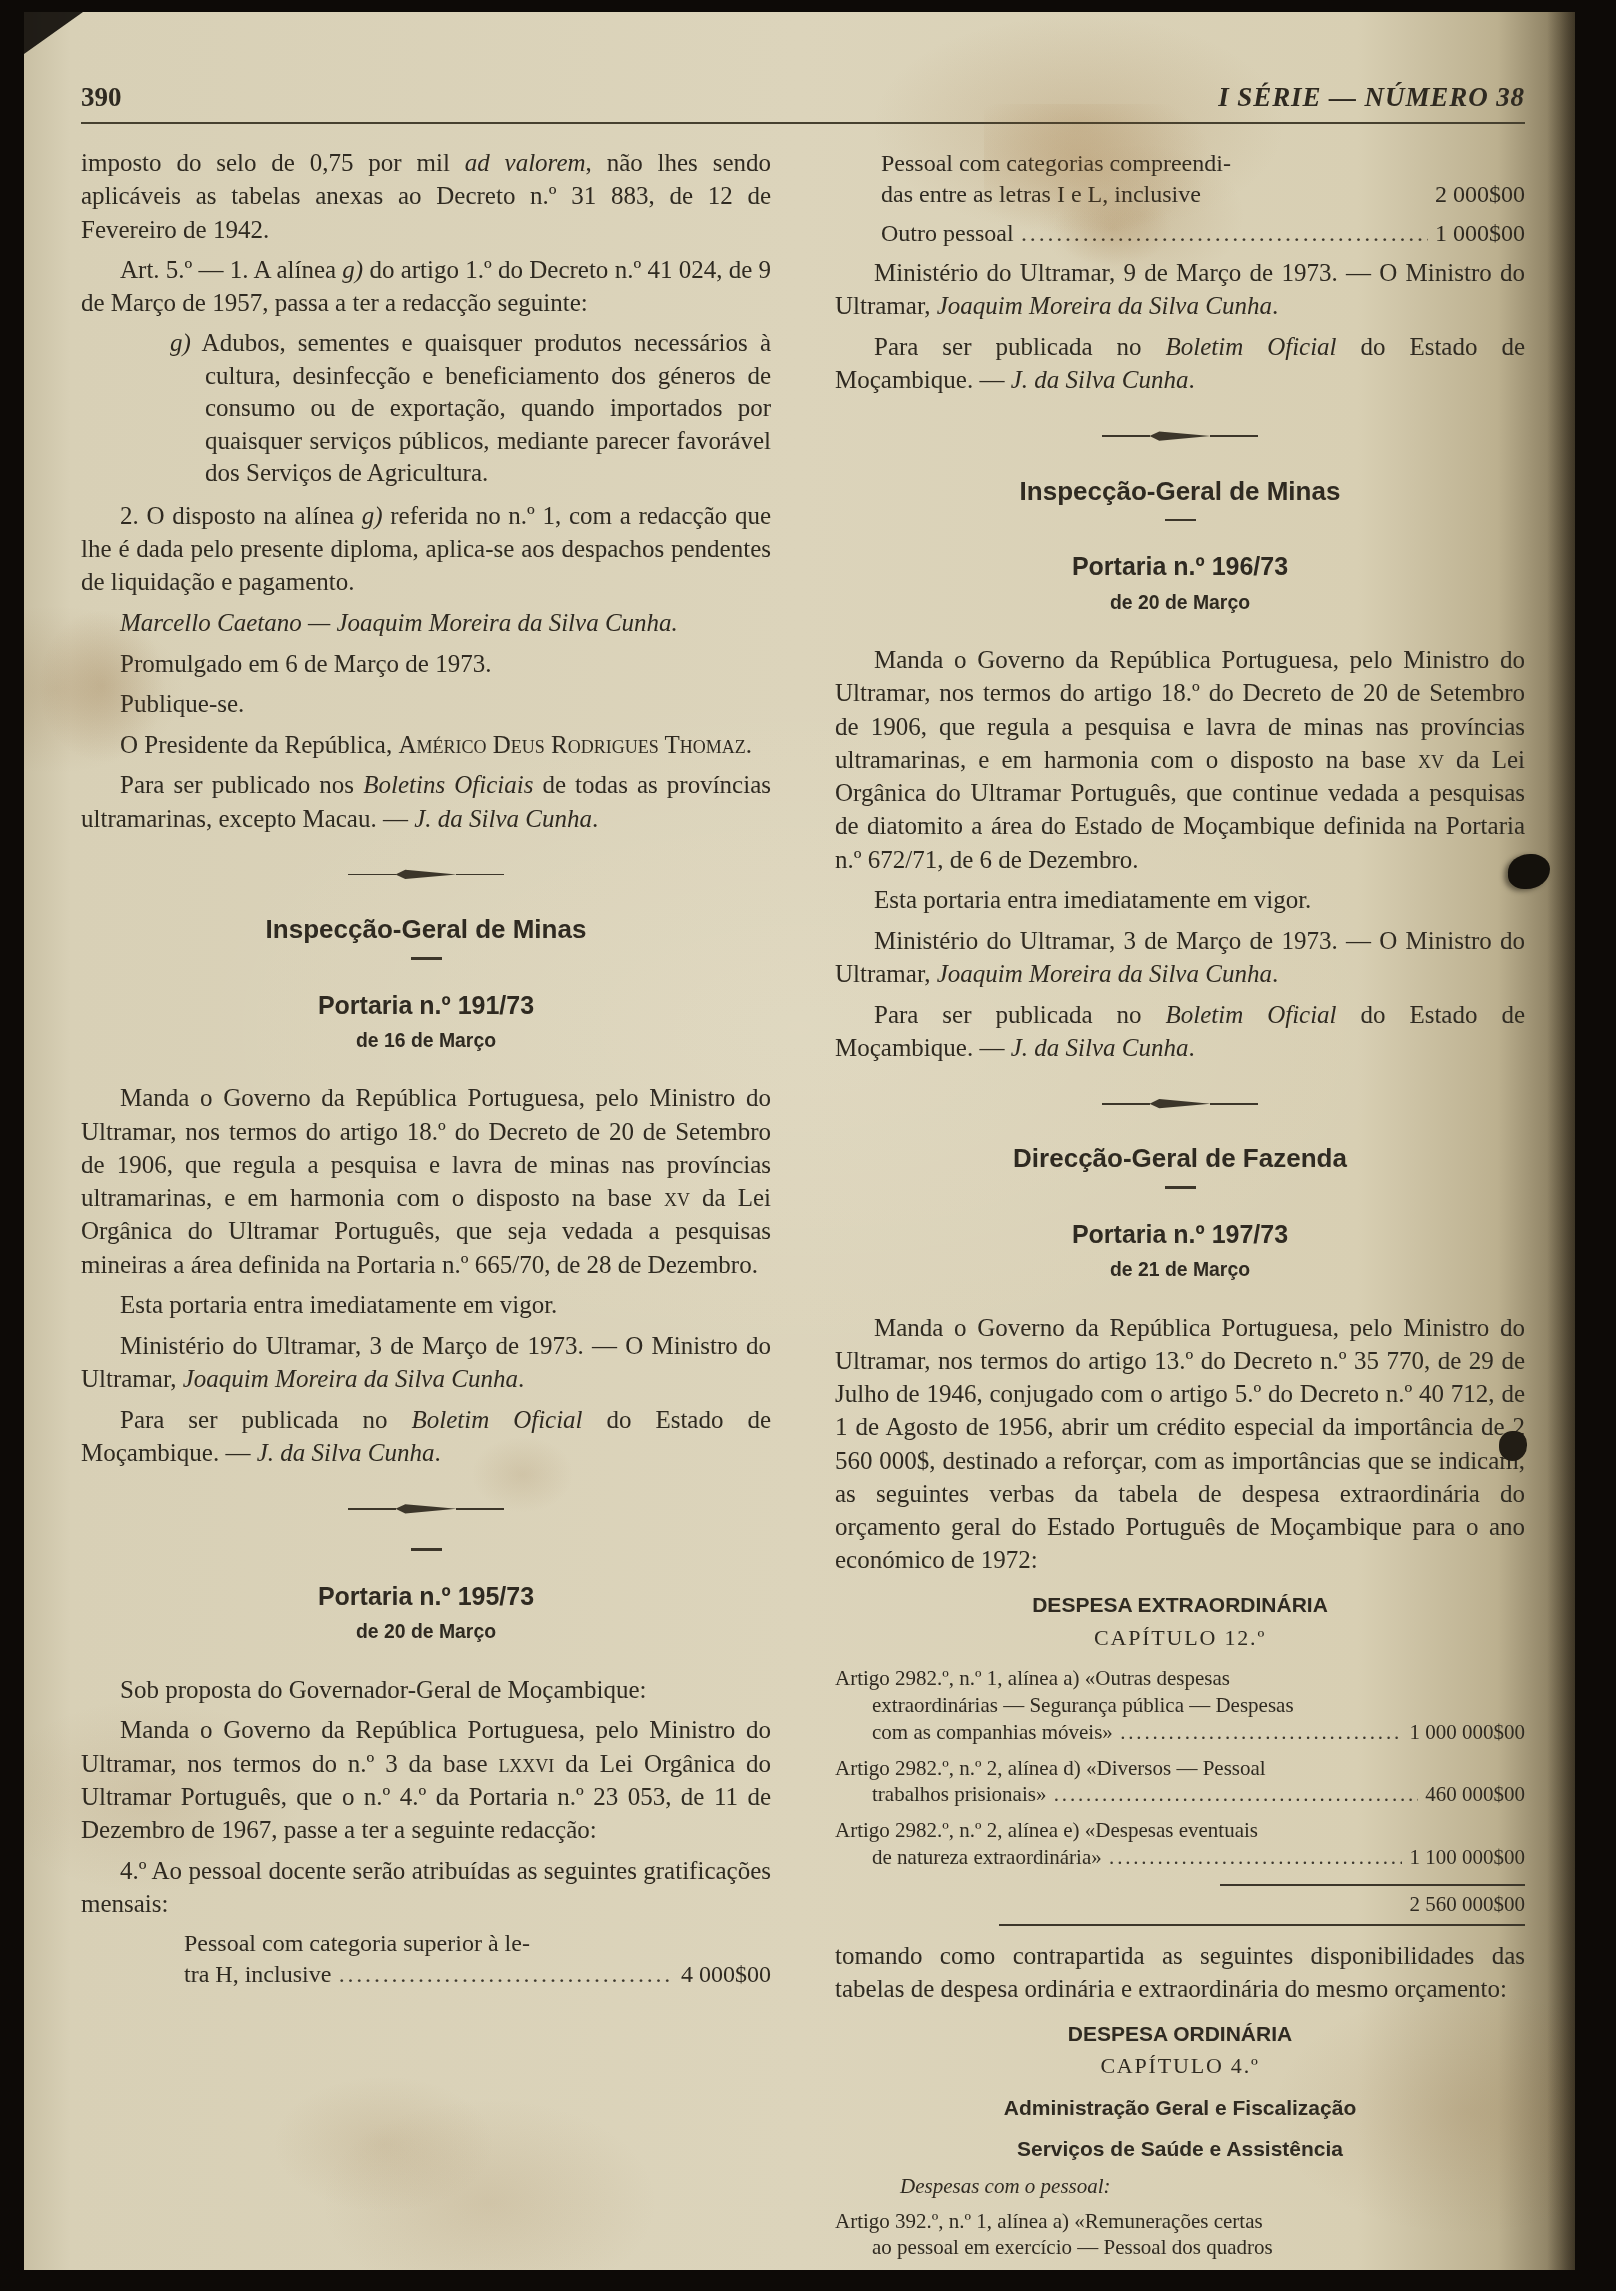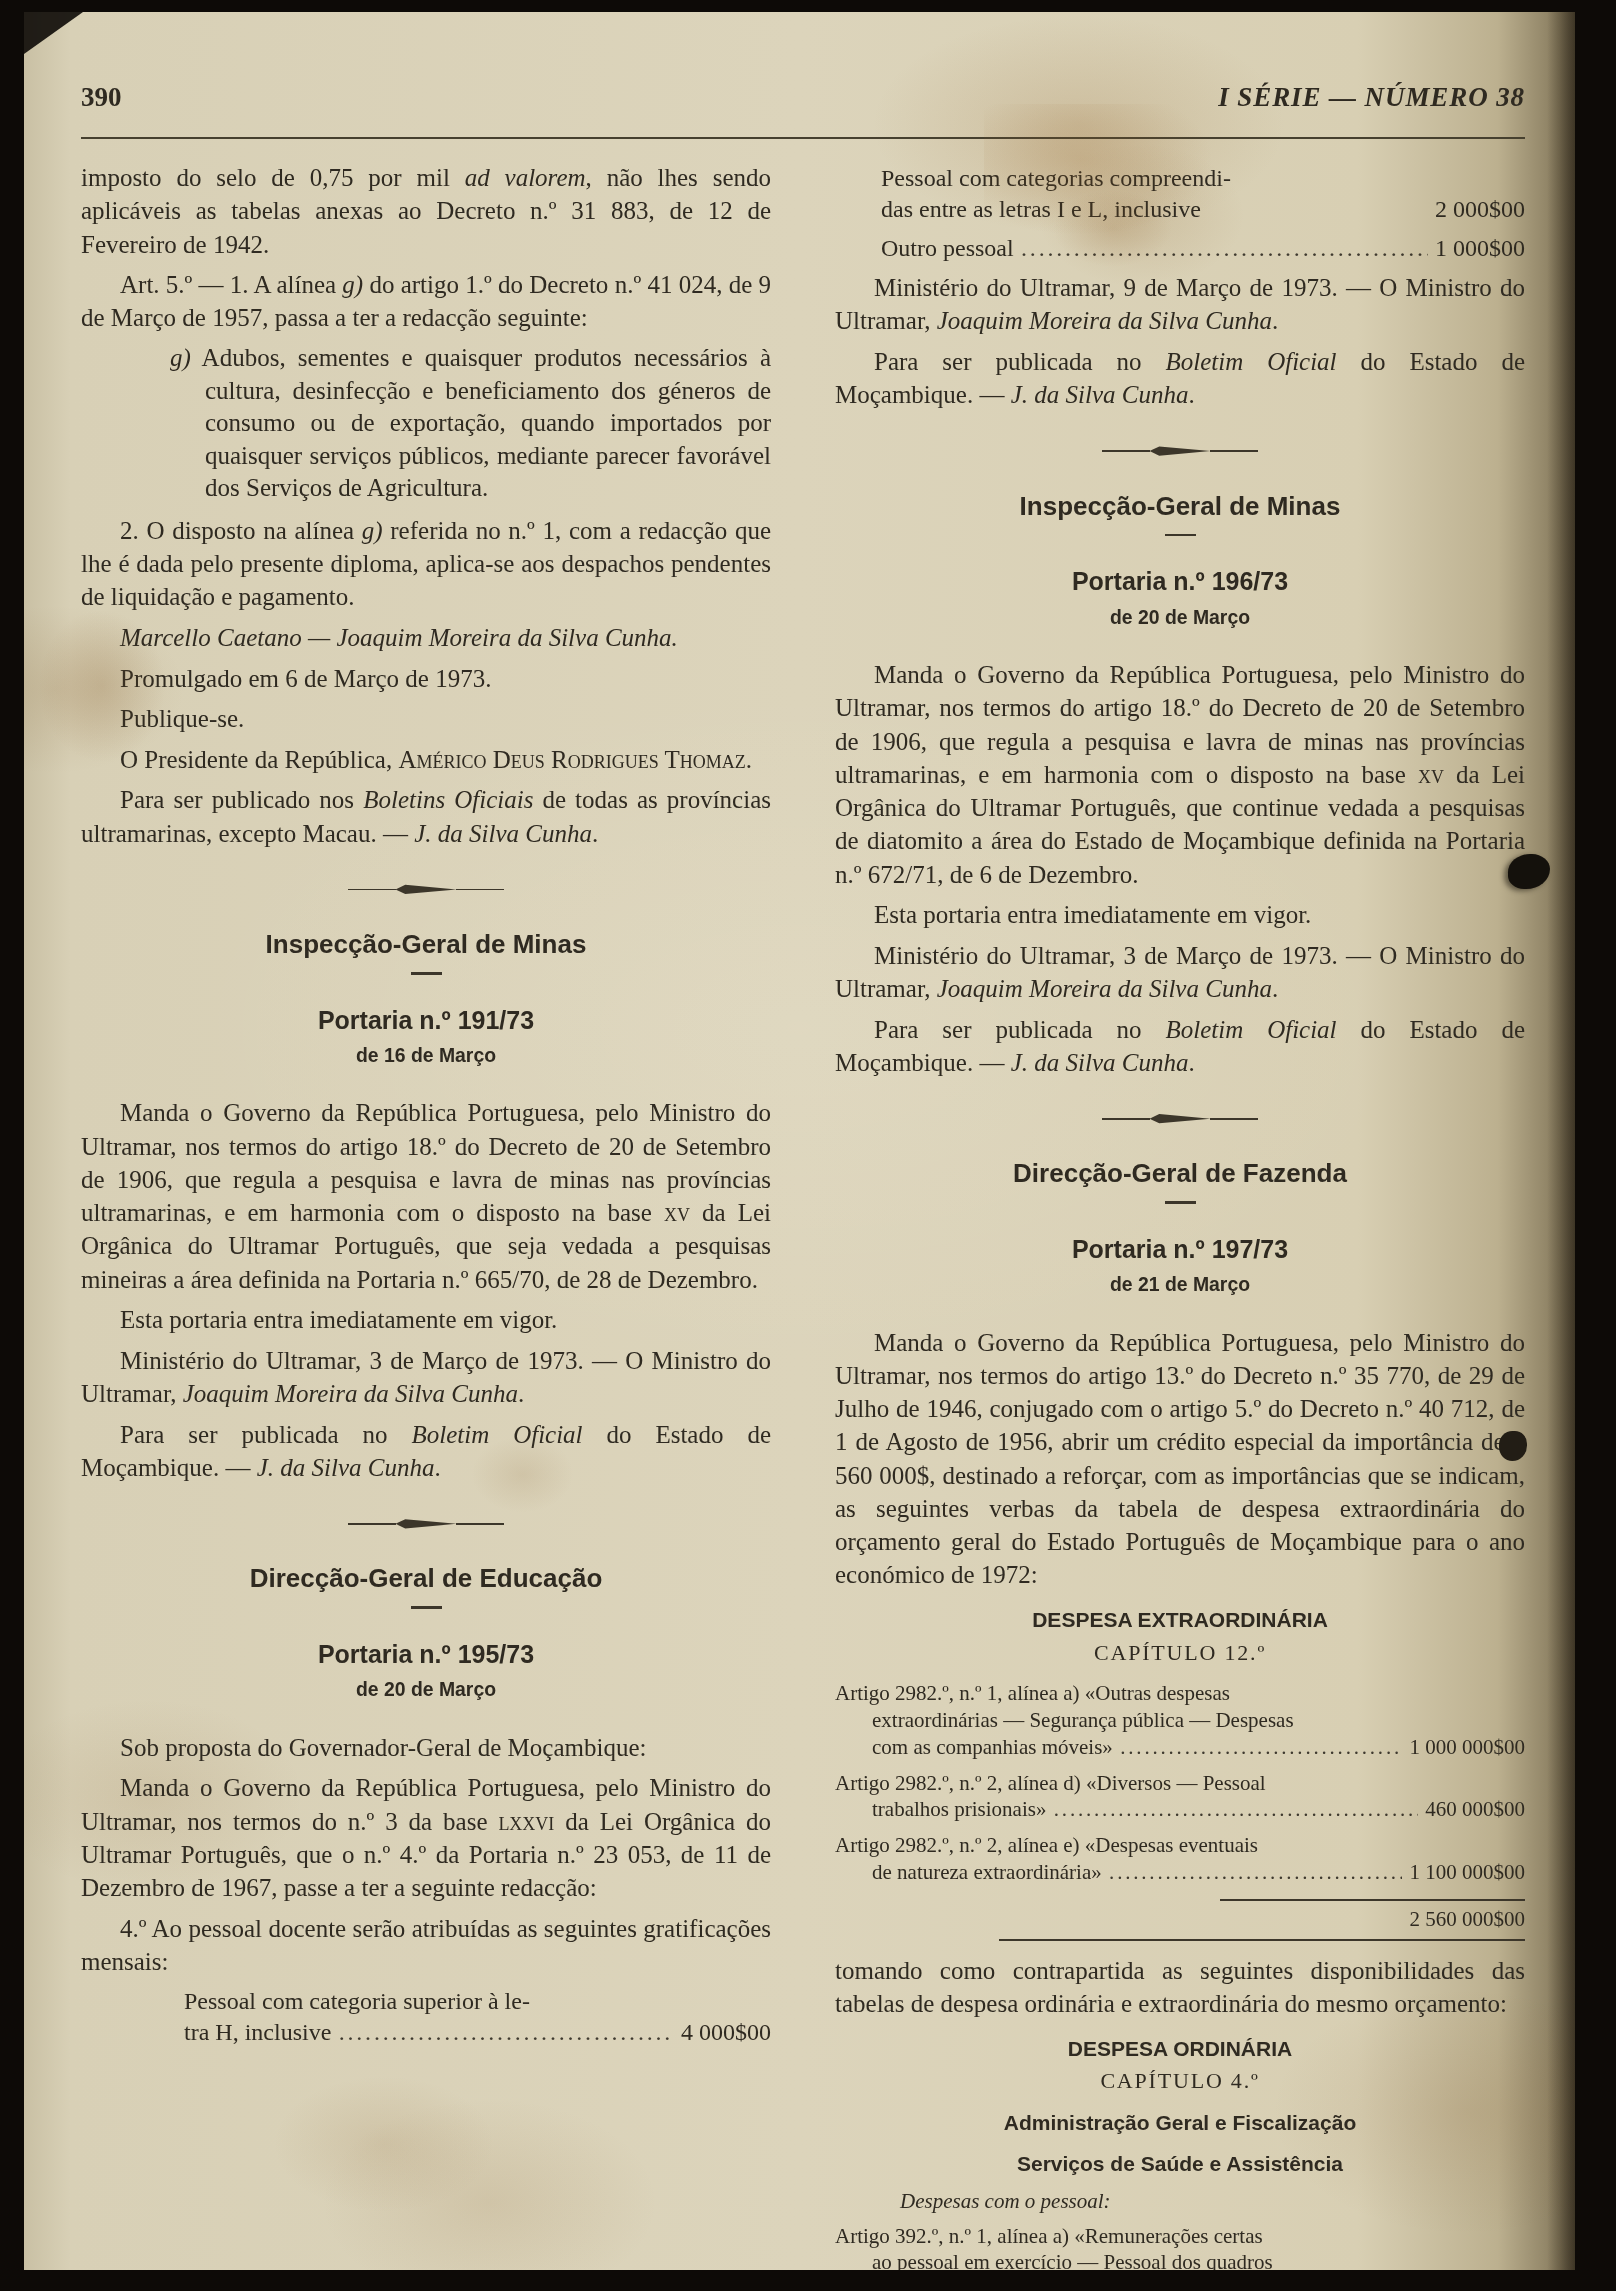--- a/index.html
+++ b/index.html
@@ -25,21 +25,21 @@
   .paper::after { 
     content:''; position:absolute; top:0; right:0; width:28px; height:100%;
     background:linear-gradient(90deg, transparent, rgba(25,18,8,0.55));
   }
   .corner-notch {
     position:absolute; left:0; top:0; width:0; height:0;
     border-top:42px solid #0d0a07; border-right:59px solid transparent; opacity:.9;
   }
   .page-header {
     display:flex; justify-content:space-between; align-items:baseline;
-    margin:70px 50px 0 57px; padding-bottom:24px; border-bottom:2.8px solid #46402f;
+    margin:70px 50px 0 57px; padding-bottom:9px; border-bottom:2.8px solid #46402f;
     font-size:27px; font-weight:bold;
   }
   .edition { font-style:italic; letter-spacing:0.9px; }
   .content { display:flex; gap:64px; margin:22px 50px 0 57px; }
   .col { flex:1; min-width:0; }
 
   .para { margin:0 0 7.4px; font-size:25px; line-height:1.33; text-align:justify; text-indent:39px; }
   .para.noindent { text-indent:0; }
   .it { font-style:italic; }
   .sc { font-variant:small-caps; }
@@ -132,21 +132,20 @@
           <div class="portaria">Portaria n.º 191/73</div>
           <div class="date">de 16 de Março</div>
           <p class="para"><span>Manda o Governo da República Portuguesa, pelo Ministro do Ultramar, nos termos do artigo 18.º do Decreto de 20 de Setembro de 1906, que regula a pesquisa e lavra de minas nas províncias ultramarinas, e em harmonia com o disposto na base </span><span class="sc">xv</span><span> da Lei Orgânica do Ultramar Português, que seja vedada a pesquisas mineiras a área definida na Portaria n.º 665/70, de 28 de Dezembro.</span></p>
           <p class="para"><span>Esta portaria entra imediatamente em vigor.</span></p>
           <p class="para"><span>Ministério do Ultramar, 3 de Março de 1973. — O Ministro do Ultramar, </span><span class="it">Joaquim Moreira da Silva Cunha</span><span>.</span></p>
           <p class="para"><span>Para ser publicada no </span><span class="it">Boletim Oficial</span><span> do Estado de Moçambique. — </span><span class="it">J. da Silva Cunha</span><span>.</span></p>
           <div class="divider">
             <span class="divider-diamond"></span>
           </div>
           <div class="org">
-            <div class="org-name">Direcção-Geral de Educação</div>
             <div class="org-dash"></div>
           </div>
           <div class="portaria">Portaria n.º 195/73</div>
           <div class="date">de 20 de Março</div>
           <p class="para"><span>Sob proposta do Governador-Geral de Moçambique:</span></p>
           <p class="para"><span>Manda o Governo da República Portuguesa, pelo Ministro do Ultramar, nos termos do n.º 3 da base </span><span class="sc">lxxvi</span><span> da Lei Orgânica do Ultramar Português, que o n.º 4.º da Portaria n.º 23 053, de 11 de Dezembro de 1967, passe a ter a seguinte redacção:</span></p>
           <p class="para"><span>4.º Ao pessoal docente serão atribuídas as seguintes gratificações mensais:</span></p>
           <div class="entry deep">
             <div class="e-line">Pessoal com categoria superior à le-</div>
             <div class="last-line">

